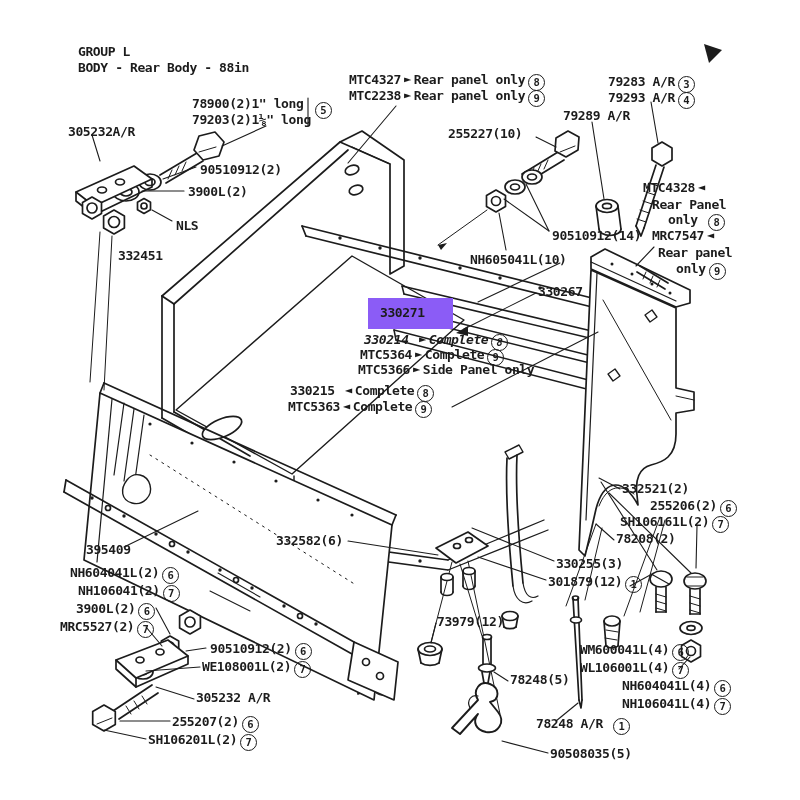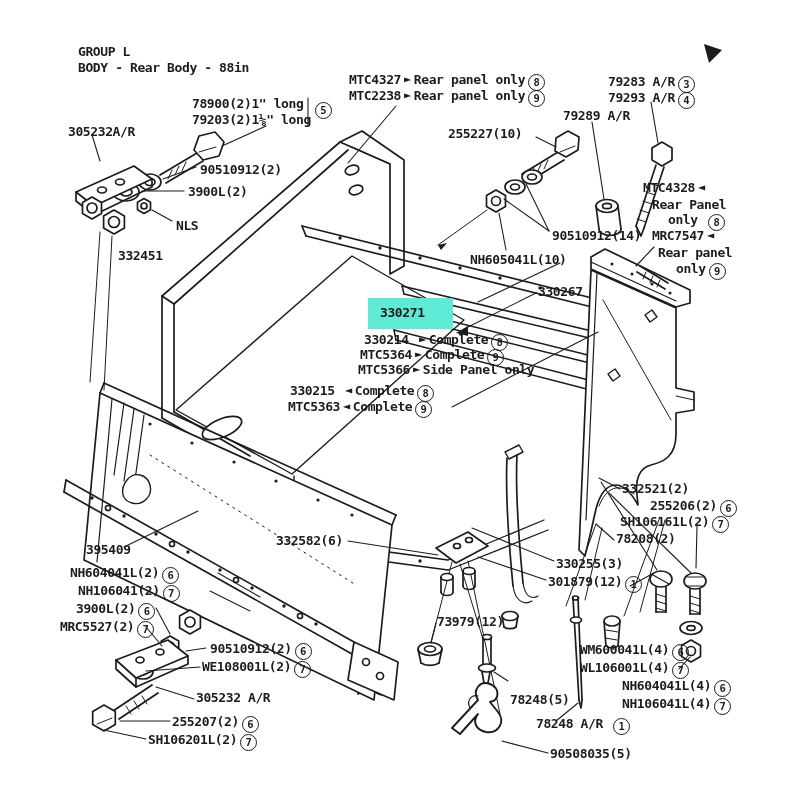--- a/index.html
+++ b/index.html
@@ -393,22 +393,22 @@
       <div class="lbl" style="left: 118px; top: 248px;"><span class="t">332451</span></div>
       <div class="lbl" style="left: 643px; top: 180px;"><span class="t">MTC4328</span><span class="arw">◄</span></div>
       <div class="lbl" style="left: 652px; top: 197px;"><span class="t">Rear Panel</span></div>
       <div class="lbl" style="left: 668px; top: 212px;"><span class="t">only </span><span class="bdg">8</span></div>
       <div class="lbl" style="left: 552px; top: 228px;"><span class="t">90510912(14)</span></div>
       <div class="lbl" style="left: 652px; top: 228px;"><span class="t">MRC7547</span><span class="arw">◄</span></div>
       <div class="lbl" style="left: 658px; top: 245px;"><span class="t">Rear panel</span></div>
       <div class="lbl" style="left: 676px; top: 261px;"><span class="t">only</span><span class="bdg">9</span></div>
       <div class="lbl" style="left: 470px; top: 252px;"><span class="t">NH605041L(10)</span></div>
       <div class="lbl" style="left: 538px; top: 284px;"><span class="t">330267</span></div>
-      <div class="lbl hl" style="left: 368px; top: 298px; background: #5eead4;"><span class="t">330271</span></div>
-      <div class="lbl" style="left: 364px; top: 332px;"><span class="t">330214 </span><span class="arw">►</span><span class="t">Complete</span><span class="bdg">8</span></div>
+      <div class="lbl hl" style="left: 368px; top: 298px; background: #8b5cf6;"><span class="t">330271</span></div>
+      <div class="lbl" style="left: 364px; top: 332px; font-style: italic;"><span class="t">330214 </span><span class="arw">►</span><span class="t">Complete</span><span class="bdg">8</span></div>
       <div class="lbl" style="left: 360px; top: 347px;"><span class="t">MTC5364</span><span class="arw">►</span><span class="t">Complete</span><span class="bdg">9</span></div>
       <div class="lbl" style="left: 358px; top: 362px;"><span class="t">MTC5366</span><span class="arw">►</span><span class="t">Side Panel only</span></div>
       <div class="lbl" style="left: 290px; top: 383px;"><span class="t">330215 </span><span class="arw">◄</span><span class="t">Complete</span><span class="bdg">8</span></div>
       <div class="lbl" style="left: 288px; top: 399px;"><span class="t">MTC5363</span><span class="arw">◄</span><span class="t">Complete</span><span class="bdg">9</span></div>
       <div class="lbl" style="left: 622px; top: 481px;"><span class="t">332521(2)</span></div>
       <div class="lbl" style="left: 650px; top: 498px;"><span class="t">255206(2)</span><span class="bdg">6</span></div>
       <div class="lbl" style="left: 620px; top: 514px;"><span class="t">SH106161L(2)</span><span class="bdg">7</span></div>
       <div class="lbl" style="left: 616px; top: 531px;"><span class="t">78208(2)</span></div>
       <div class="lbl" style="left: 86px; top: 542px;"><span class="t">395409</span></div>
       <div class="lbl" style="left: 70px; top: 565px;"><span class="t">NH604041L(2)</span><span class="bdg">6</span></div>
@@ -421,18 +421,18 @@
       <div class="lbl" style="left: 437px; top: 614px;"><span class="t">73979(12)</span></div>
       <div class="lbl" style="left: 210px; top: 641px;"><span class="t">90510912(2)</span><span class="bdg">6</span></div>
       <div class="lbl" style="left: 202px; top: 659px;"><span class="t">WE108001L(2)</span><span class="bdg">7</span></div>
       <div class="lbl" style="left: 196px; top: 690px;"><span class="t">305232 A/R</span></div>
       <div class="lbl" style="left: 172px; top: 714px;"><span class="t">255207(2)</span><span class="bdg">6</span></div>
       <div class="lbl" style="left: 148px; top: 732px;"><span class="t">SH106201L(2)</span><span class="bdg">7</span></div>
       <div class="lbl" style="left: 580px; top: 642px;"><span class="t">WM600041L(4)</span><span class="bdg">6</span></div>
       <div class="lbl" style="left: 580px; top: 660px;"><span class="t">WL106001L(4)</span><span class="bdg">7</span></div>
       <div class="lbl" style="left: 622px; top: 678px;"><span class="t">NH604041L(4)</span><span class="bdg">6</span></div>
       <div class="lbl" style="left: 622px; top: 696px;"><span class="t">NH106041L(4)</span><span class="bdg">7</span></div>
-      <div class="lbl" style="left: 510px; top: 672px; margin-top: 20px;"><span class="t">78248(5)</span></div>
+      <div class="lbl" style="left: 510px; top: 672px;"><span class="t">78248(5)</span></div>
       <div class="lbl" style="left: 536px; top: 716px;"><span class="t">78248 A/R </span><span class="bdg">1</span></div>
       <div class="lbl" style="left: 550px; top: 746px;"><span class="t">90508035(5)</span></div>
     </div>
 
 </div>
 
 </body></html>

